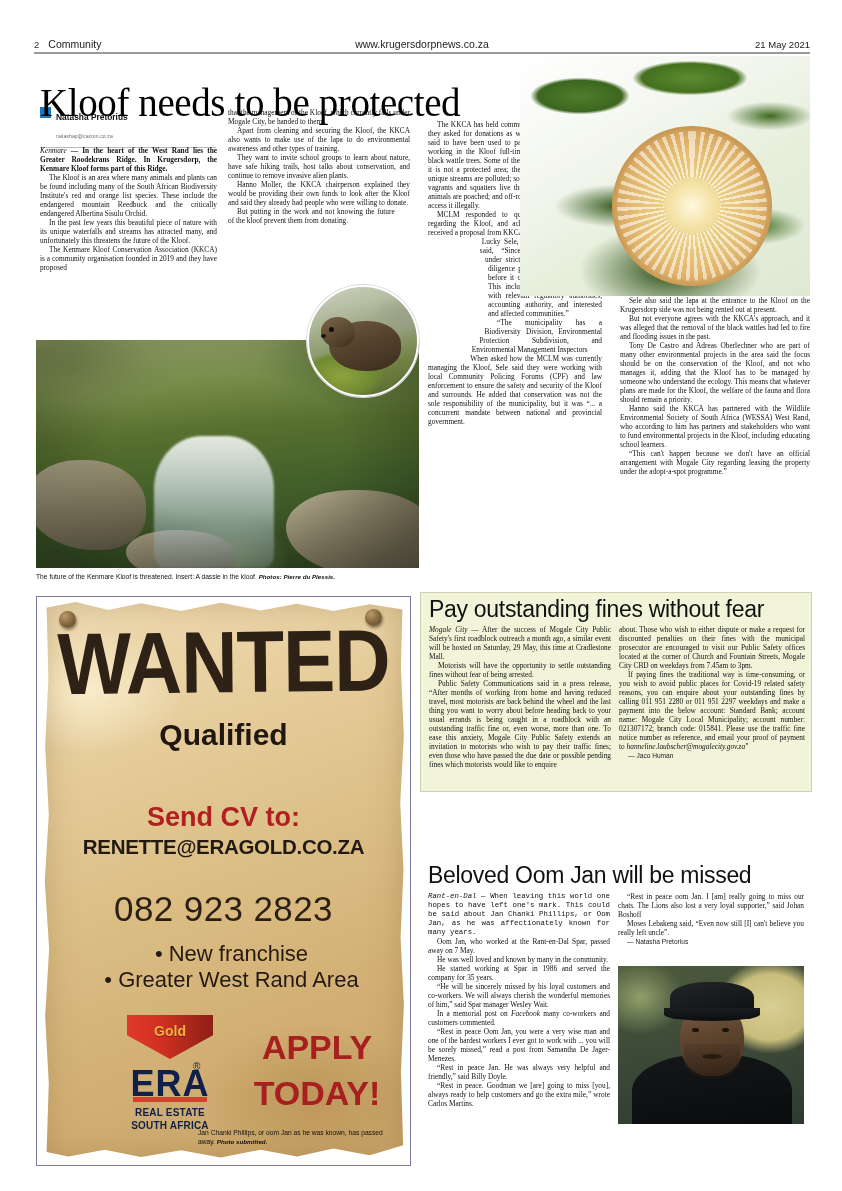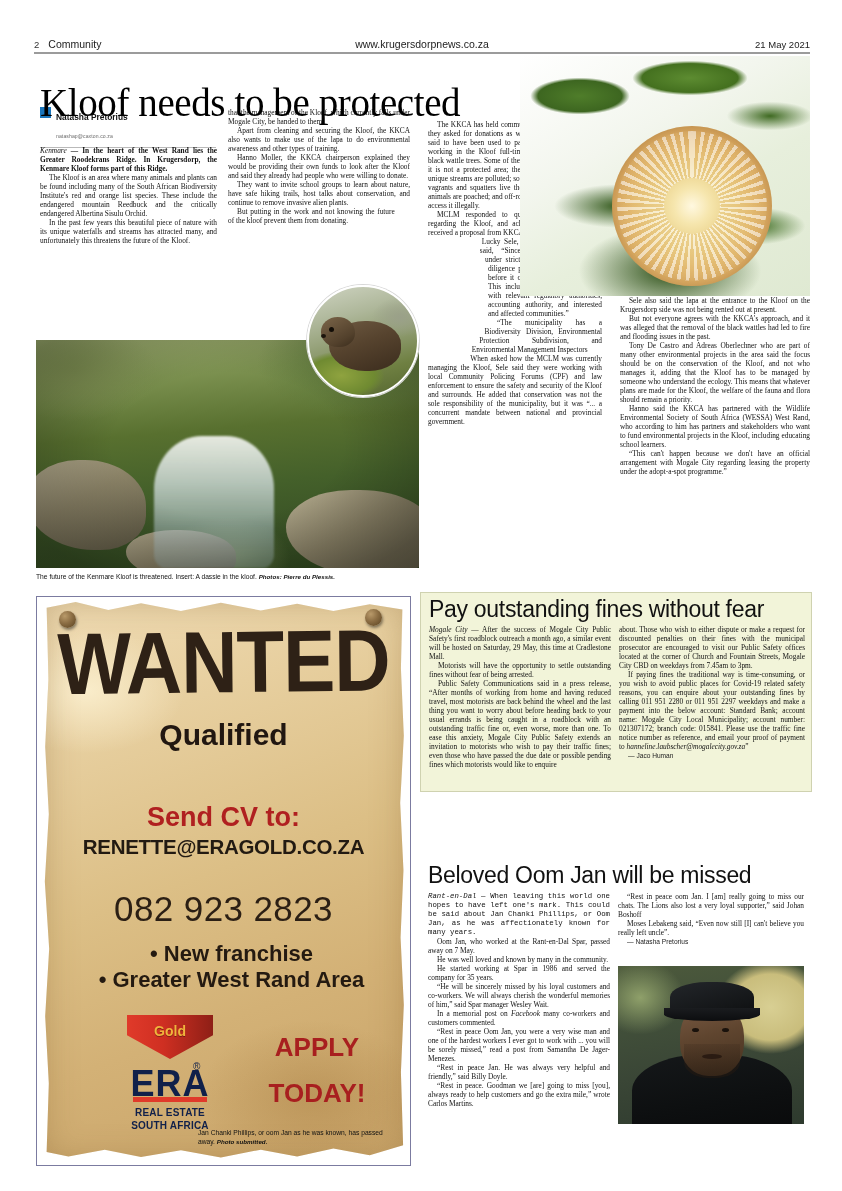--- a/index.html
+++ b/index.html
@@ -193,21 +193,21 @@
     font-family:"Liberation Sans", sans-serif; font-weight:bold; color:#221a12;
     font-size:20.5px; line-height:22px; letter-spacing:-0.3px;
   }
   .ad-phone {
     position:absolute; left:0; right:0; top:294px; text-align:center;
     font-family:"Liberation Sans", sans-serif; font-weight:normal; color:#2b1f14;
     font-size:35px; line-height:36px; letter-spacing:0.4px;
   }
   .ad-b1, .ad-b2 {
     position:absolute; left:16px; right:0; text-align:center;
-    font-family:"Liberation Sans", sans-serif; font-weight:bold; color:#241a11;
+    font-family:"Liberation Sans", sans-serif; font-weight:normal; color:#241a11;
     font-size:22px; line-height:24px;
   }
   .ad-b1 { top:345px; }
   .ad-b2 { top:371px; }
 
   .era { position:absolute; left:84px; top:418px; width:98px; height:125px; }
   .era-chev {
     position:absolute; left:6px; top:0; width:86px; height:44px;
     background:linear-gradient(90deg,#e03a2a 0%, #cf2f22 42%, #8e1f16 100%);
     clip-path: polygon(0 0, 50% 0, 100% 0, 100% 46%, 50% 100%, 0 46%);
@@ -226,21 +226,21 @@
   .era-sub1, .era-sub2 {
     position:absolute; left:0; right:0; text-align:center;
     font-family:"Liberation Sans", sans-serif; font-weight:bold; font-size:10px; color:#10204a; letter-spacing:.2px;
   }
   .era-sub1 { top:92px; }
   .era-sub2 { top:105px; }
 
   .ad-apply1, .ad-apply2 {
     position:absolute; left:195px; width:170px; text-align:center;
     font-family:"Liberation Sans", sans-serif; font-weight:bold; color:#a81f1f;
-    font-size:26px; line-height:36px;
+    font-size:34px; line-height:36px;
   }
   .ad-apply1 { top:432px; }
   .ad-apply2 { top:478px; }
 
   
   .fines {
     position:absolute; left:420px; top:592px; width:392px; height:200px;
     background:#f2f4d9; border:1px solid #cfd2b0;
   }
   .fines-h {
@@ -331,27 +331,28 @@
         <span class="byline-mail">natashap@caxton.co.za</span>
       </span>
     </div>
     <div class="byline-rule"></div>
   </div>
 
   <div class="col" id="c1">
     <p class="lead"><i>Kenmare</i><b> — </b><b>In the heart of the West Rand lies the Greater Roodekrans Ridge. In Krugersdorp, the Kenmare Kloof forms part of this Ridge.</b></p>
     <p>The Kloof is an area where many animals and plants can be found including many of the South African Biodiversity Institute's red and orange list species. These include the endangered mountain Reedbuck and the critically endangered Albertina Sisulu Orchid.</p>
     <p>In the past few years this beautiful piece of nature with its unique waterfalls and streams has attracted many, and unfortunately this threatens the future of the Kloof.</p>
+    <p>The Kenmare Kloof Conservation Association (KKCA) is a community organisation founded in 2019 and they have proposed</p>
   </div>
 
   <div class="col" id="c2">
     <p class="noind">that the management of the Kloof, which currently falls under Mogale City, be handed to them.</p>
     <p>Apart from cleaning and securing the Kloof, the KKCA also wants to make use of the lapa to do environmental awareness and other types of training.</p>
+    <p>They want to invite school groups to learn about nature, have safe hiking trails, host talks about conservation, and continue to remove invasive alien plants.</p>
     <p>Hanno Moller, the KKCA chairperson explained they would be providing their own funds to look after the Kloof and said they already had people who were willing to donate.</p>
-    <p>They want to invite school groups to learn about nature, have safe hiking trails, host talks about conservation, and continue to remove invasive alien plants.</p>
     <p><span class="wrap-dassie"></span><span>But putting in the work and not knowing the future of the kloof prevent them from donating.</span></p>
   </div>
 
   <div class="col" id="c3">
     <p>The KKCA has held community clean-up walks where they asked for donations as well. The money raised was said to have been used to pay the salaries of the staff working in the Kloof full-time to remove the invasive black wattle trees. Some of the issues in the Kloof are that it is not a protected area; there are invasive plants; the unique streams are polluted; some use it as a dumping site; vagrants and squatters live there; snares are set and the animals are poached; and off-road vehicles and motorbikes access it illegally.</p>
     <p><span>MCLM responded to questions the </span><i>News</i><span> asked regarding the Kloof, and acknowledged that they had received a proposal from KKCA to manage it.</span></p>
     <p><span class="wrap-dassie2"></span><span>Lucky Sele, the mayoral spokesperson said, “Since municipalities function under strict regulatory regime, a due diligence process has to be followed before it can lease this land portion. This include extensive consultations with relevant regulatory authorities, accounting authority, and interested and affected communities.”</span></p>
     <p>“The municipality has a Biodiversity Division, Environmental Protection Subdivision, and Environmental Management Inspectors</p>
     <p>When asked how the MCLM was currently managing the Kloof, Sele said they were working with local Community Policing Forums (CPF) and law enforcement to ensure the safety and security of the Kloof and surrounds. He added that conservation was not the sole responsibility of the municipality, but it was “... a concurrent mandate between national and provincial government.</p>
   </div>

